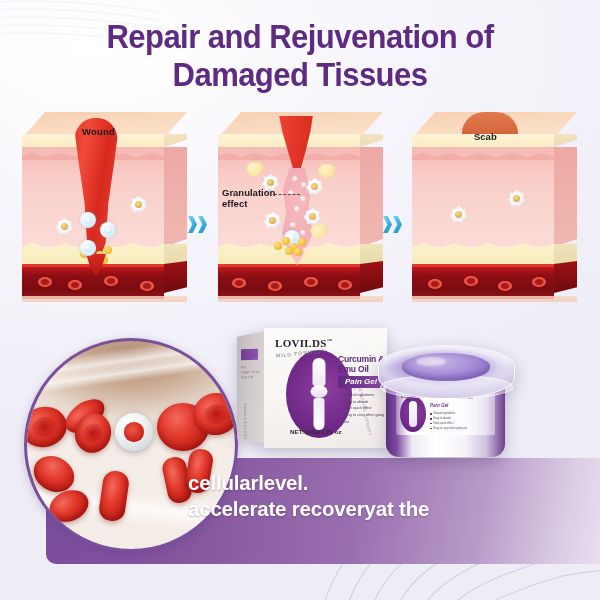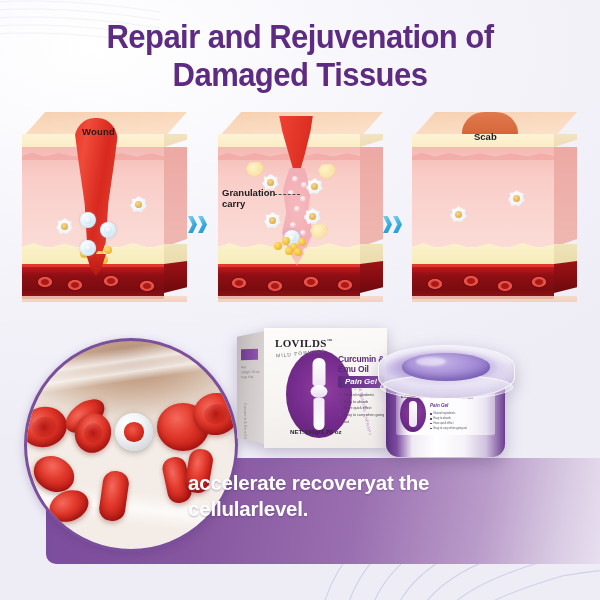--- a/index.html
+++ b/index.html
@@ -506,21 +506,21 @@
           <i style="left:2px;top:8px"></i>
             <i style="left:10px;top:3px"></i>
           <i style="left:18px;top:9px"></i>
             <i style="left:26px;top:4px"></i>
           <i style="left:13px;top:13px"></i>
             <i style="left:22px;top:14px"></i>
         </div>
         <div class="gran-lead"></div>
         <div class="gran-label">
           <span>Granulation</span><br>
-          <span>carry</span>
+          <span>effect</span>
         </div>
       </div>
     </div>
 
     <div class="arrows a2">
       <div class="chev"></div>
       <div class="chev c2"></div>
     </div>
 
     <div class="panel p3">
@@ -615,17 +615,17 @@
         <div>Have quick effect</div>
         <div>Easy to carry when going out</div>
       </div>
     </div>
     <div class="jar-lid"></div>
     <div class="jar-rim"></div>
     <div class="jar-gel"></div>
   </div>
 
   <div class="banner-txt">
+    <span>cellularlevel.</span>
     <span>accelerate recoveryat the</span>
-    <span>cellularlevel.</span>
   </div>
 
 </div>
 
 </body></html>

